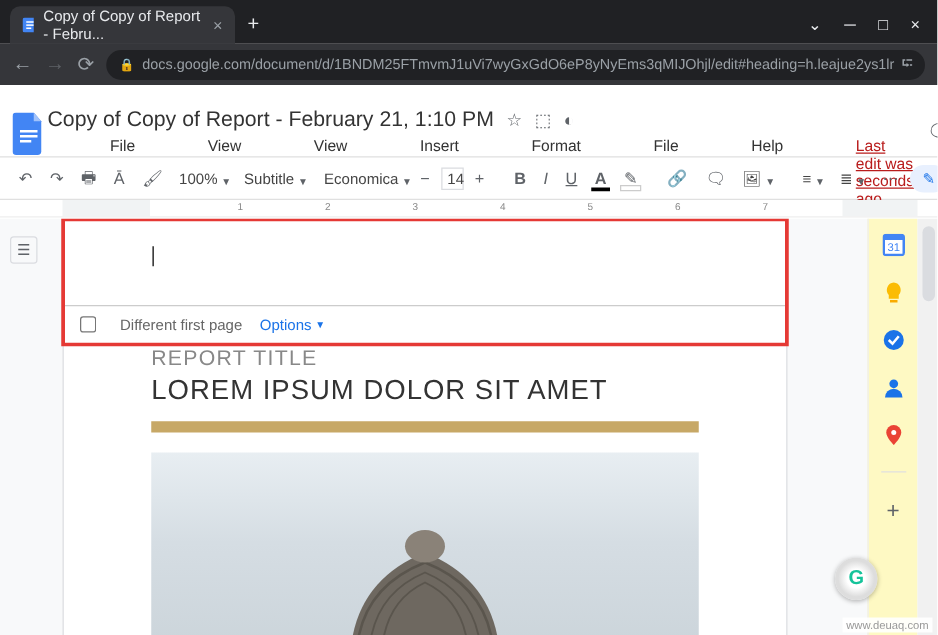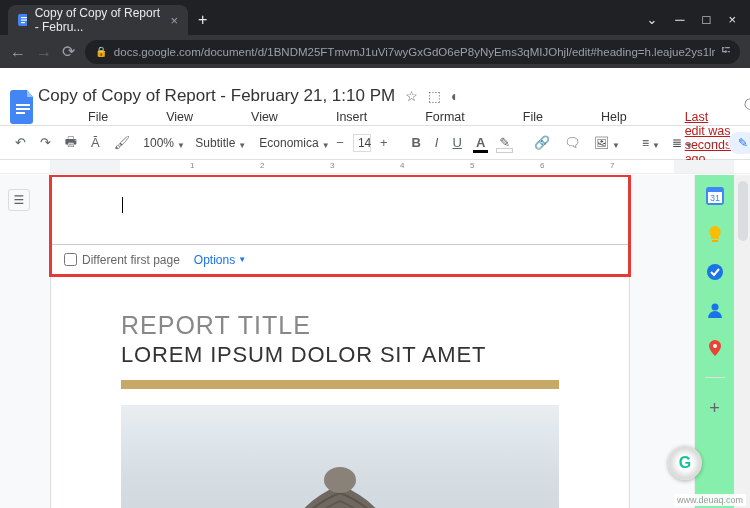--- a/index.html
+++ b/index.html
@@ -60,37 +60,37 @@
 
 .canvas-wrap { position:absolute; top:175px; left:0; right:16px; bottom:0; background:#f8f9fa; overflow:hidden; }
 .outline-ic { position:absolute; left:8px; top:14px; width:22px; height:22px; border:1px solid #dadce0; border-radius:3px; display:flex; align-items:center; justify-content:center; color:#5f6368; font-size:12px; }
 .page { position:absolute; left:50px; top:0; width:580px; background:#fff; border:1px solid #dadce0; min-height:500px; }
 
 .header-area { border:3px solid #e53935; margin:-2px; padding:2px 0 0 0; }
 .header-body { height:65px; padding:18px 0 0 70px; }
 .cursor { width:1px; height:16px; background:#000; display:inline-block; }
 .header-bar { height:30px; border-top:1px solid #ccc; display:flex; align-items:center; padding:0 12px; font-size:12px; color:#666; background:#fff; }
 .hb-left { flex:1; }
-.hb-check { display:flex; align-items:center; gap:5px; margin-right:14px; }
+.hb-check { display:flex; align-items:center; gap:19px; margin-right:14px; }
 .hb-check input { width:13px; height:13px; }
 .hb-options { color:#1a73e8; display:flex; align-items:center; gap:3px; }
 
 .content { padding:2px 70px 0 70px; }
-.rep-title { font-family:"Arial Narrow",sans-serif; font-size:25px; color:#888; letter-spacing:1px; font-weight:500;margin-top:34px; }
+.rep-title { font-family:"Arial Narrow",sans-serif; font-size:17px; color:#888; letter-spacing:1px; font-weight:500; }
 .rep-sub { font-family:"Arial Narrow",sans-serif; font-size:22px; color:#333; letter-spacing:0.8px; margin-top:2px; }
 .divider { height:9px; background:#c7a866; margin-top:12px; }
 .photo { margin-top:16px; height:180px; background:linear-gradient(#e8eef2 0%,#d5dde3 40%,#c9d2d8 100%); position:relative; overflow:hidden; }
 .beanie { position:absolute; left:50%; bottom:0; transform:translateX(-50%); }
 
 
 .vscroll { position:absolute; right:0; top:175px; bottom:0; width:16px; background:#f1f1f1; }
 .vthumb { position:absolute; right:2px; top:6px; width:10px; height:60px; background:#dadce0; border-radius:5px; }
 
 
-.side-panel { position:absolute; right:16px; top:175px; width:40px; bottom:0; background:#86efac; border-left:1px solid #eee; display:flex; flex-direction:column; align-items:center; gap:20px; padding-top:12px; }
+.side-panel { position:absolute; right:16px; top:175px; width:40px; bottom:0; background:#fef9c3; border-left:1px solid #eee; display:flex; flex-direction:column; align-items:center; gap:20px; padding-top:12px; }
 .sp-ic { width:18px; height:18px; }
 
 
 .grammarly { position:absolute; right:48px; bottom:28px; width:34px; height:34px; border-radius:50%; background:radial-gradient(circle,#fff 30%,#ddd 60%); box-shadow:0 1px 4px rgba(0,0,0,0.3); display:flex; align-items:center; justify-content:center; color:#15c39a; font-weight:bold; font-size:16px; }
 
 .watermark { position:absolute; right:4px; bottom:2px; font-size:9px; color:#999; background:rgba(255,255,255,0.9); padding:1px 3px; }
 </style>
 </head>
 <body>
 

